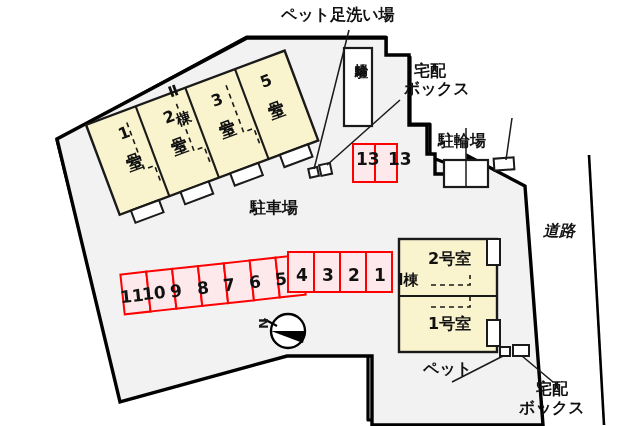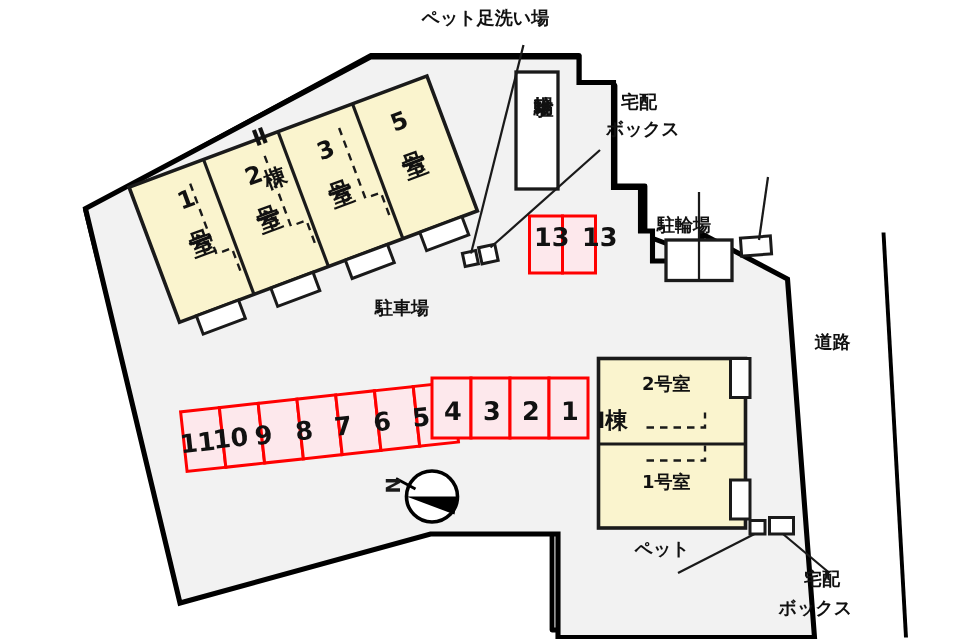--- a/index.html
+++ b/index.html
@@ -12,21 +12,21 @@
   svg{position:absolute;left:0;top:0;}
   .lbl{
     position:absolute;
     font-family:"DejaVu Sans","Liberation Sans",sans-serif;
     color:#111;
     white-space:pre;
     line-height:1.12;
     letter-spacing:0px;
     user-select:none;
   }
-  .lbl-big{font-size:12px;font-weight:700;}
+  .lbl-big{font-size:16px;font-weight:700;}
   .lbl-med{font-size:15px;font-weight:700;}
   .lbl-sm{font-size:13px;font-weight:700;}
   .vert{writing-mode:vertical-rl;text-orientation:upright;}
   .ctr{text-align:center;}
   .rot-room{
     position:absolute;
     font-size:16px;font-weight:700;
     writing-mode:vertical-rl;text-orientation:upright;
     color:#111;
   }
@@ -161,31 +161,31 @@
   <div class="rot-room" style="left:252px;top:76px;transform:rotate(-20.5deg);transform-origin:0 0;">5号室</div>
 
   <div class="lbl lbl-med" style="left:162px;top:86px;transform:rotate(-20.5deg);transform-origin:0 0;writing-mode:vertical-rl;text-orientation:upright;">Ⅱ棟</div>
 
   <div class="lbl lbl-big" style="left:428px;top:250px;">2号室</div>
   <div class="lbl lbl-big" style="left:428px;top:315px;">1号室</div>
   <div class="lbl lbl-med" style="left:398px;top:272px;">Ⅰ棟</div>
 
   <div class="lbl lbl-big" style="left:250px;top:199px;">駐車場</div>
 
-  <div class="lbl lbl-big" style="left:543px;top:222px;">道路</div>
+  <div class="lbl lbl-big" style="left:543px;top:222px;font-style:italic;">道路</div>
 
   <div class="lbl lbl-sm vert ctr" style="left:350px;top:54px;width:18px;">駐輪場</div>
 
   <div class="lbl lbl-big" style="left:281px;top:6px;">ペット足洗い場</div>
 
   <div class="lbl lbl-big" style="left:414px;top:62px;">宅配</div>
   <div class="lbl lbl-big" style="left:404px;top:80px;">ボックス</div>
 
 
-  <div class="lbl lbl-big" style="left:438px;top:144px;">駐輪場</div>
+  <div class="lbl lbl-big" style="left:438px;top:132px;">駐輪場</div>
 
   <div class="lbl lbl-big" style="left:423px;top:360px;">ペット</div>
 
   <div class="lbl lbl-big" style="left:536px;top:380px;">宅配</div>
   <div class="lbl lbl-big" style="left:519px;top:399px;">ボックス</div>
 
   <div class="compass-n" style="left:258px;top:316px;">N</div>
 
   <div class="stall-num" style="left:356px;top:149px;">13</div>
   <div class="stall-num" style="left:388px;top:149px;">13</div>

